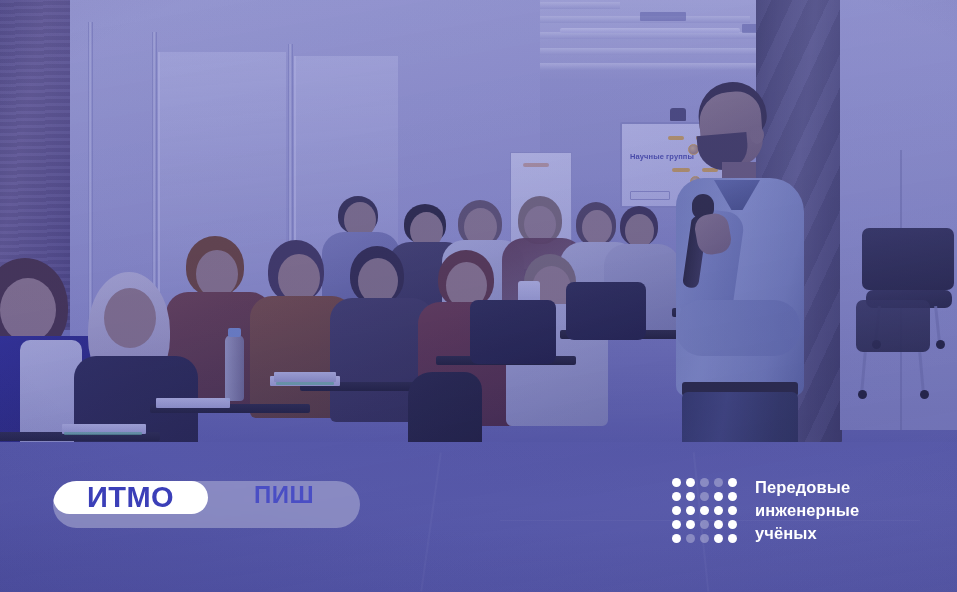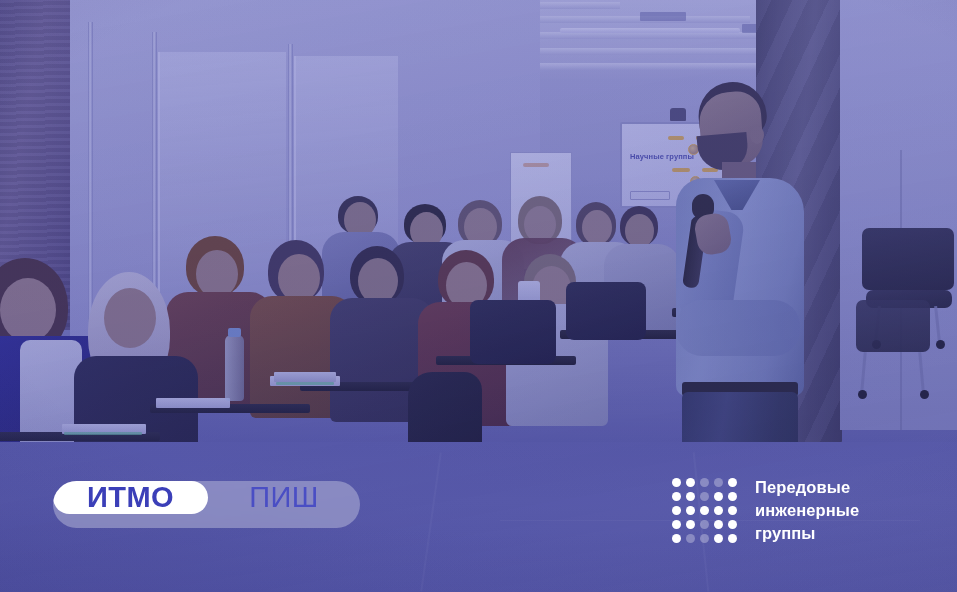--- a/index.html
+++ b/index.html
@@ -338,22 +338,22 @@
     border-radius: 29px;
     color: #3b3fb8;
     font-size: 29px;
     font-weight: 700;
     letter-spacing: .4px;
   }
   .badge-pish {
     display: flex; align-items: center; justify-content: center;
     width: 152px;
     color: #4a4ec4;
-    font-size: 29px;
-    font-weight: 400;
+    font-size: 24px;
+    font-weight: 700;
     letter-spacing: .4px;
   }
 
   
   .pishlogo {
     position: absolute;
     left: 672px;
     top: 476px;
     display: flex;
     align-items: center;
@@ -581,16 +581,16 @@
           <span class="dot"></span>
           <span class="dot"></span>
           <span class="dot"></span>
           <span class="dot faint"></span>
           <span class="dot faint"></span>
           <span class="dot"></span>
           <span class="dot"></span>
         </div>
       <div class="pishtext">Передовые
 инженерные
-группы</div>
+учёных</div>
     </div>
   </div>
 </div>
 
 </body></html>

